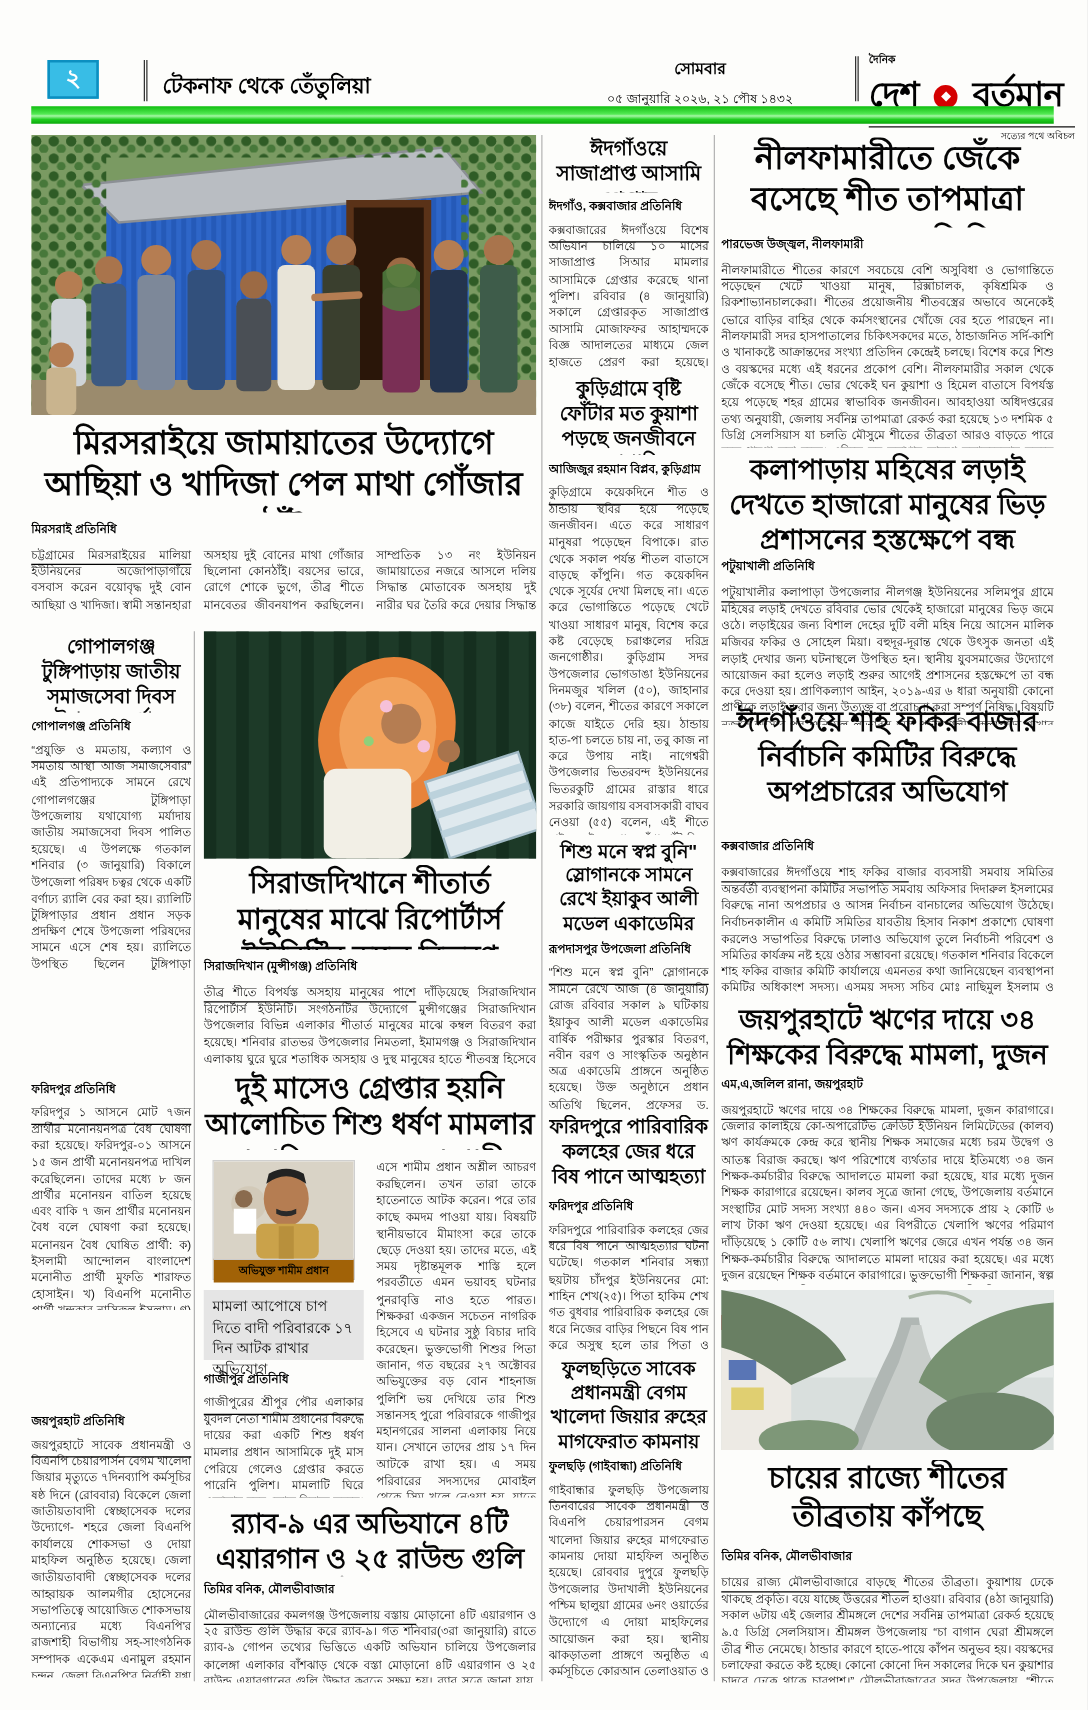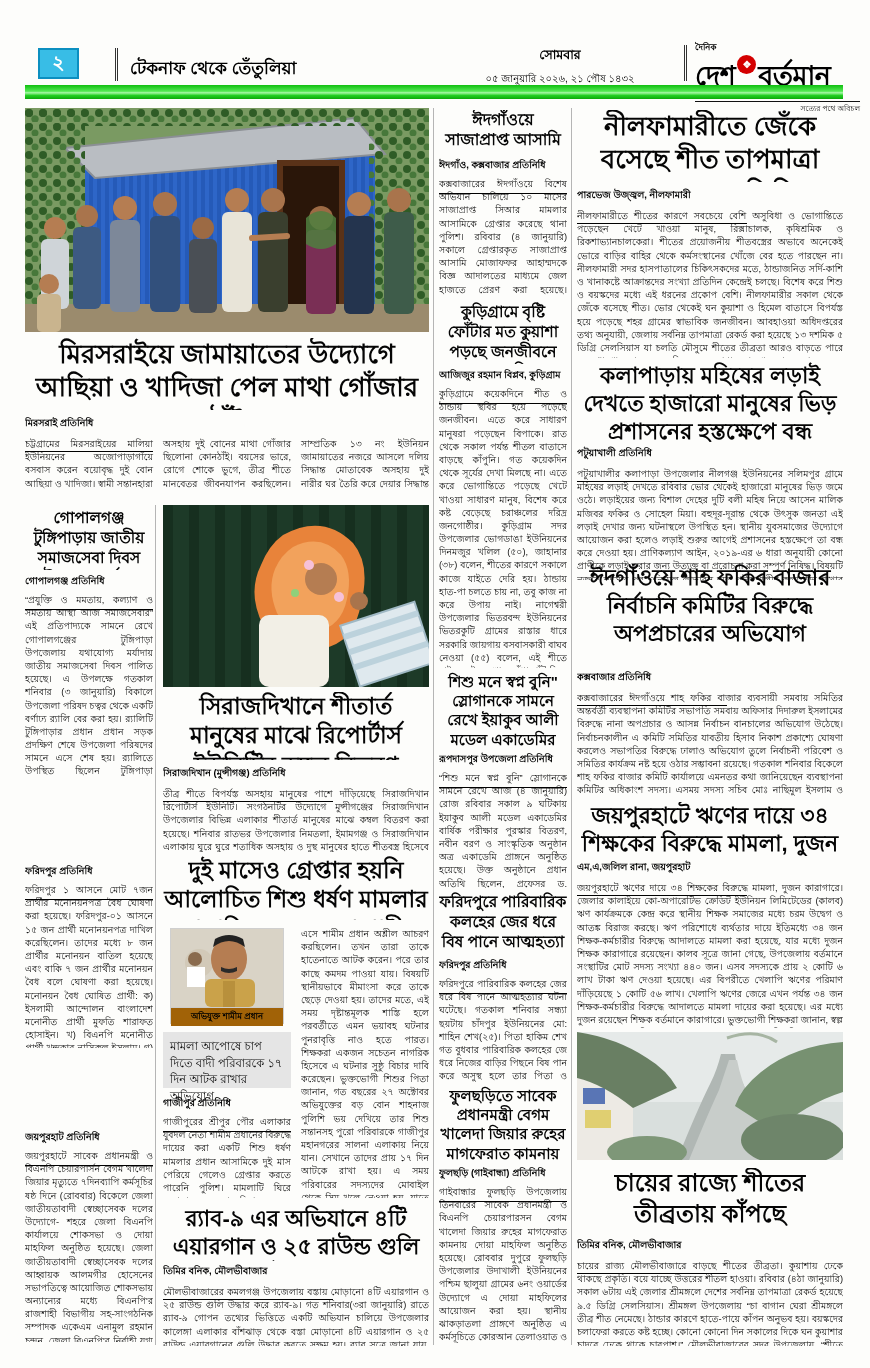--- a/index.html
+++ b/index.html
@@ -7,21 +7,21 @@
   .page{position:relative;width:870px;height:1368px;margin:0 auto;background:#fdfdfb;overflow:hidden;color:#000;font-family:"Liberation Sans",sans-serif}
   .abs{position:absolute}
   .headline{font-weight:800;text-align:center;line-height:1.28;color:#050505;letter-spacing:0;overflow:hidden}
   .byline{font-weight:bold;font-size:9.5px;border-bottom:1.5px solid #000;padding-bottom:20px;margin-bottom:5px;white-space:nowrap;overflow:hidden}
   .body-text{font-size:9.3px;line-height:1.42;text-align:justify;overflow:hidden;height:100%;color:#111}
   .cols3{column-count:3;column-gap:10px}
   .vrule{position:absolute;width:1px;background:#b5b5b5}
   .green-bar{background:linear-gradient(180deg,#0fbe0f 0%,#54ea54 45%,#a6f7a6 55%,#21cf21 75%,#0aa80a 100%)}
   .pagenum{background:#38bde6;border:2px solid #0c8fc0;color:#fff;font-size:19px;font-weight:bold;display:flex;align-items:center;justify-content:center}
   .sect-divider{border-left:1px solid #333;border-right:1px solid #333;width:3px}
-  .brand-title{font-size:27px;font-weight:900;letter-spacing:-0.5px;white-space:nowrap;display:flex;align-items:flex-start;gap:2px}
+  .brand-title{font-size:27px;font-weight:900;letter-spacing:-0.5px;white-space:nowrap;display:flex;align-items:center;gap:12px}
   .brand-emblem{width:19px;height:19px;border-radius:50%;background:#d40000;display:inline-flex;align-items:center;justify-content:center;color:#fff;font-size:10px;font-weight:bold}
   .brand-rule{border-bottom:1.5px solid #111}
   .caption-bar{background:#a16207;font-size:8.5px;font-weight:bold;text-align:center;padding:2px 0;border-top:1px solid #ccc}
   .highlight-box{background:#e5e5e5;font-size:11.5px;font-weight:normal;line-height:1.45;padding:6px 7px;color:#0a0a0a}
   svg{display:block}
 </style>
 </head>
 <body>
 
 <div class="page">

